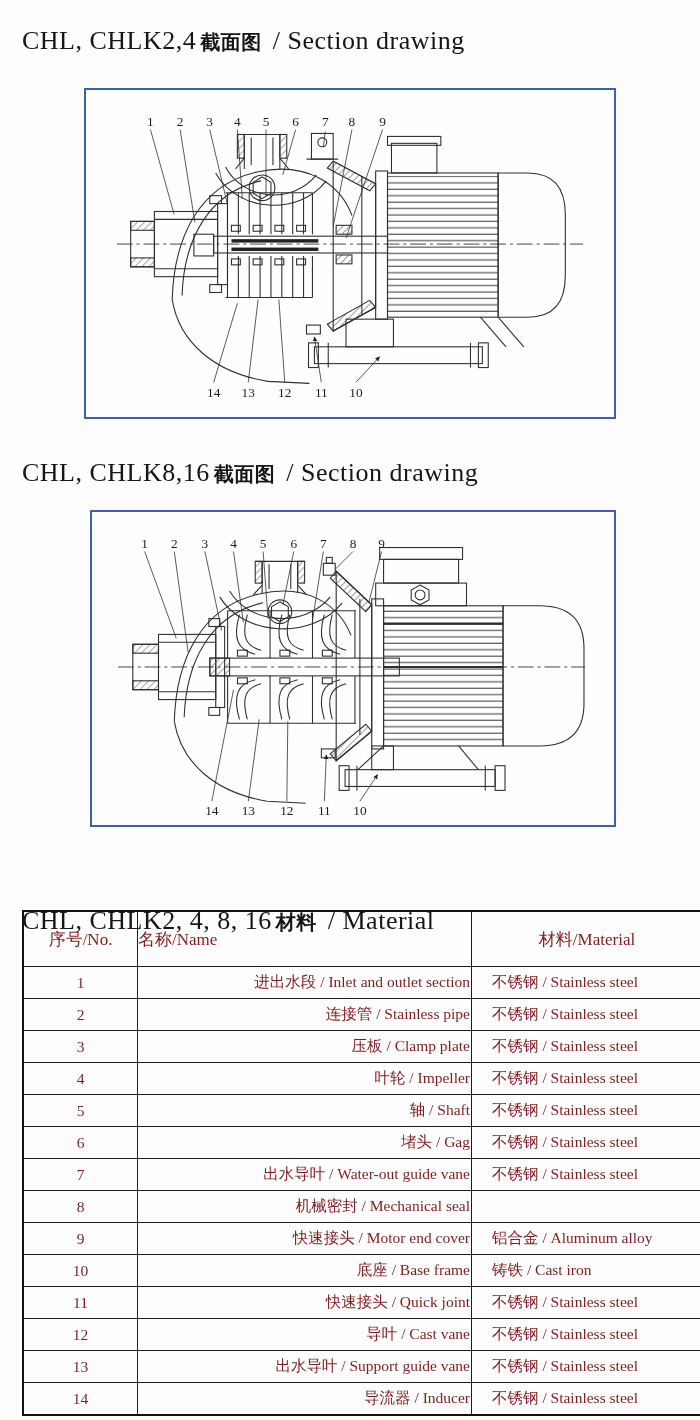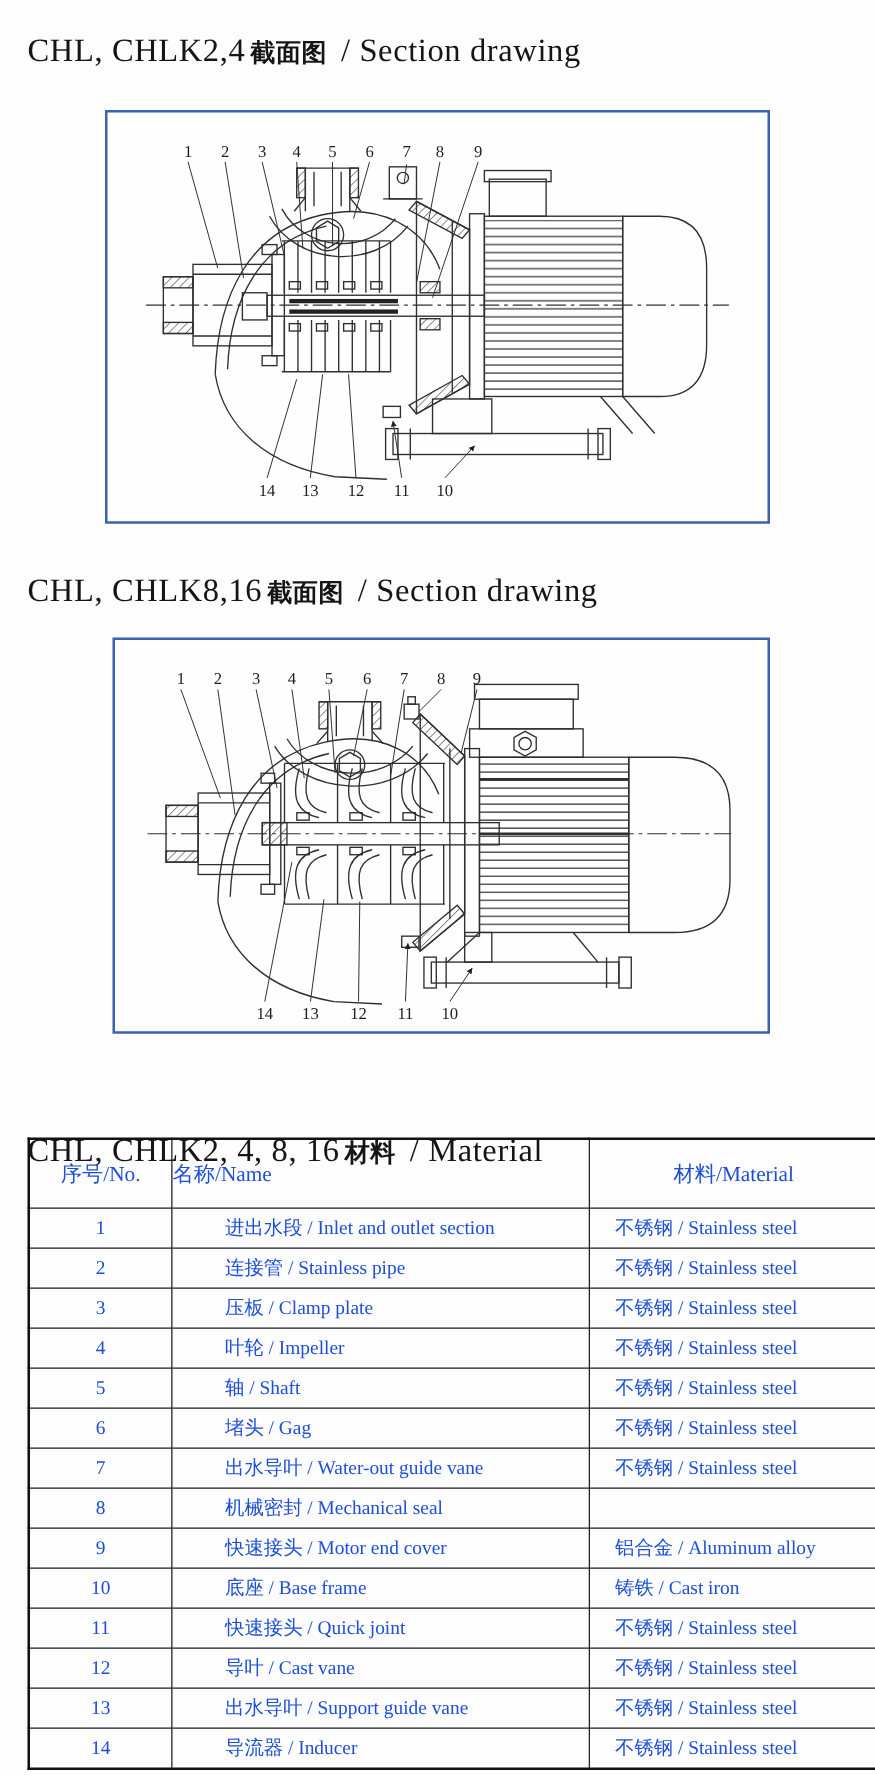--- a/index.html
+++ b/index.html
@@ -34,28 +34,28 @@
   svg .cl{stroke:var(--line);fill:none;stroke-width:0.9;}
   svg .dark{fill:#222;stroke:none;}
   svg text{font-family:"Liberation Serif", serif;font-size:13.5px;fill:#1c1c1c;stroke:none;}
   .mat-table{
     position:absolute;left:22px;top:910px;width:673px;
     border-collapse:collapse;table-layout:fixed;
     font-family:"Liberation Serif", serif;
   }
   .mat-table th,.mat-table td{
     border:1px solid #1c1c1c;
-    font-weight:normal;color:#1d4ed8;
+    font-weight:normal;color:#7f1d1d;
     overflow:hidden;white-space:nowrap;
   }
   .mat-table{border:2px solid #111;}
   .mat-table thead th{height:52px;font-size:17px;text-align:center;}
   .mat-table tbody td{height:29px;font-size:15.5px;}
   .col-no{width:111px;text-align:center;}
-  .col-name{width:332px;text-align:left;padding-left:42px;}
+  .col-name{width:332px;text-align:right;padding-left:42px;}
   .col-mat{width:230px;text-align:left;padding-left:20px;}
 </style>
 </head>
 <body>
 
 <div class="page">
 
   <h2 class="sec-title t1"><span>CHL, CHLK2,4</span><span class="cjk">截面图</span> <span>/ Section drawing</span></h2>
 
   <div class="frame f1">

